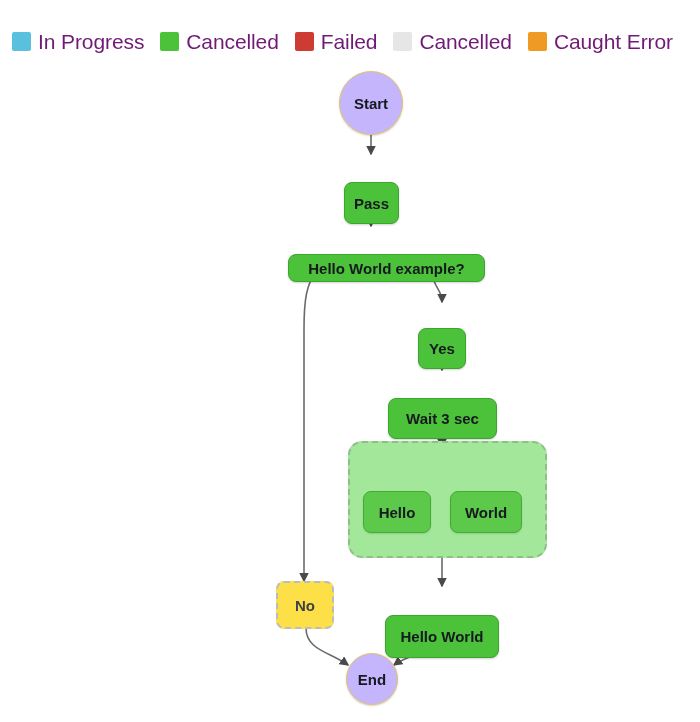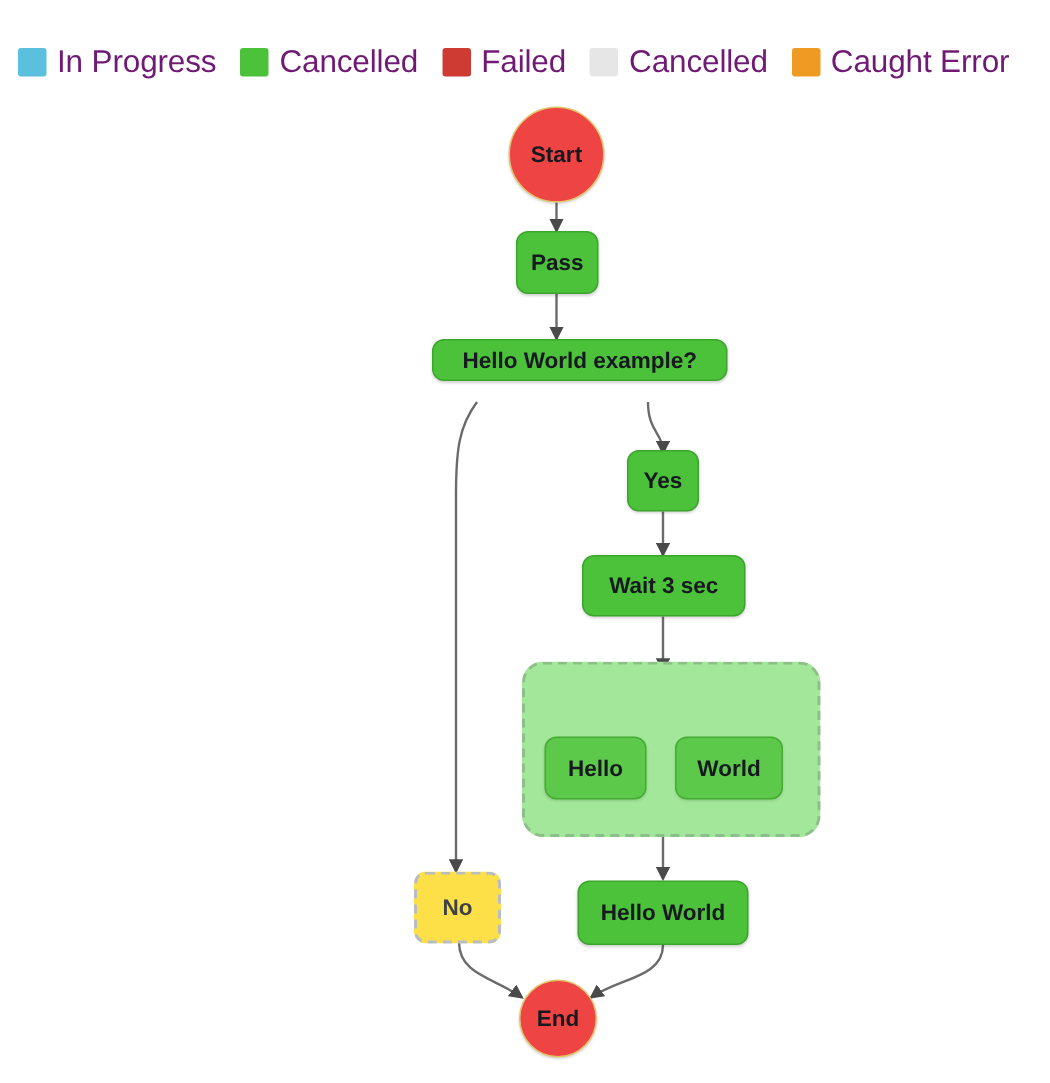--- a/index.html
+++ b/index.html
@@ -77,29 +77,30 @@
     box-sizing: border-box;
     font-size: 15px;
     font-weight: bold;
     color: #16191f;
     text-align: center;
     z-index: 3;
   }
 
   .node-terminal {
     border-radius: 50%;
-    background: #ef4444;
+    background: #c4b5fd;
     border: 1px solid #e2c468;
     box-shadow: 0 1px 2px rgba(0,0,0,0.18);
   }
   .node-task {
     border-radius: 8px;
     background: #4cc13a;
     border: 1px solid #3ba52c;
     box-shadow: 0 1px 2px rgba(0,0,0,0.18);
+    margin-top: 28px;
   }
   .node-task-inner {
     border-radius: 8px;
     background: #5cc94a;
     border: 1px solid #45ab34;
     box-shadow: 0 1px 2px rgba(0,0,0,0.12);
   }
   .node-skipped {
     border-radius: 8px;
     background: #fde047;

